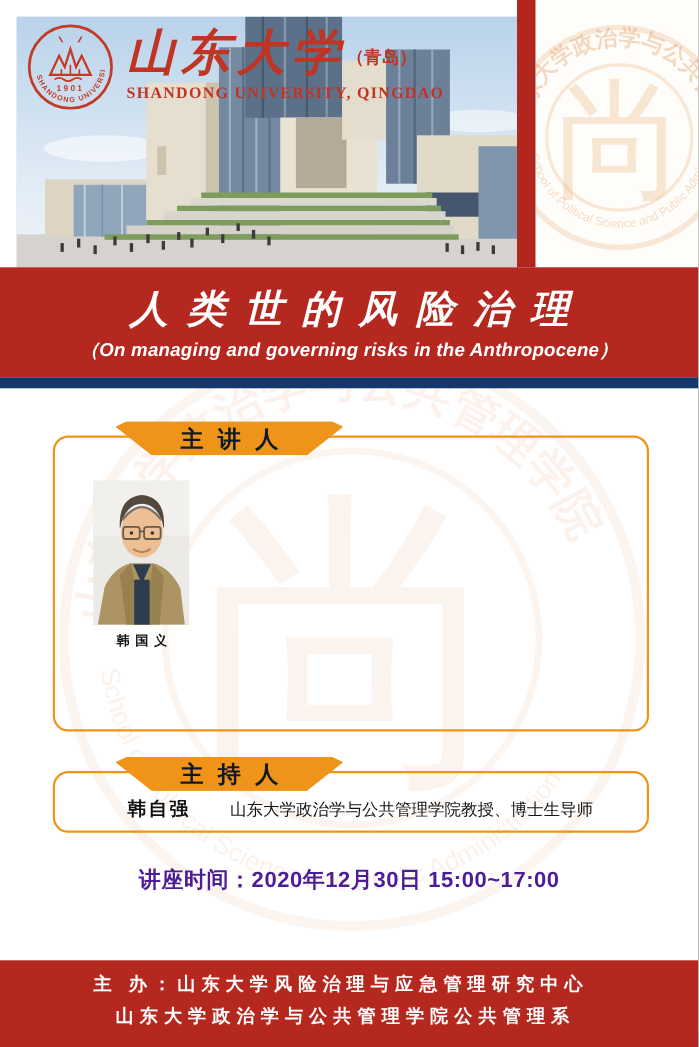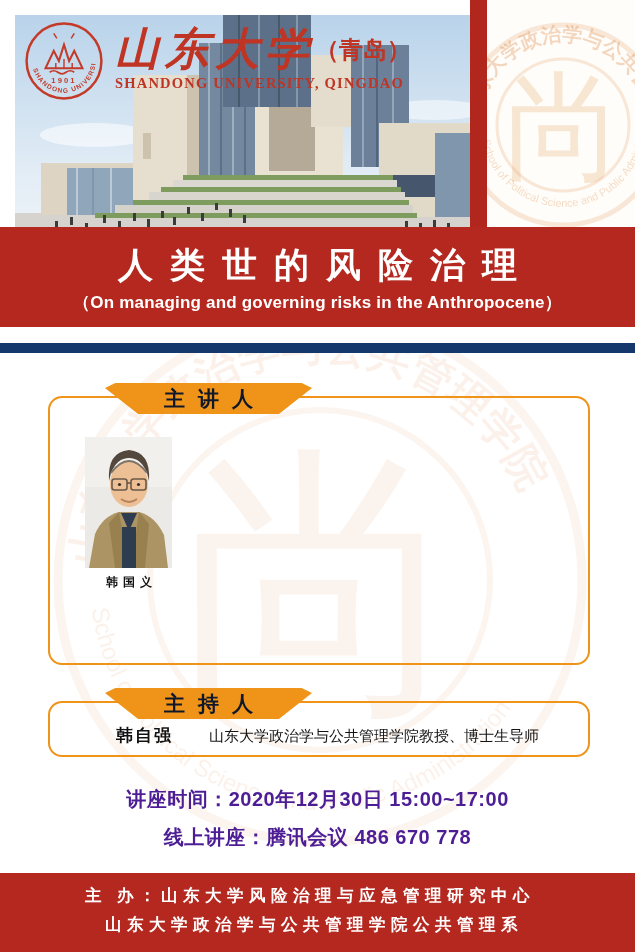--- a/index.html
+++ b/index.html
@@ -6,28 +6,28 @@
   body{background:#555;font-family:"Liberation Sans","DejaVu Sans",sans-serif;}
   .poster{position:relative;width:635px;height:952px;margin:0 auto;background:#ffffff;overflow:hidden;}
 
   
   .photo-frame{position:absolute;left:15px;top:15px;width:455px;height:228px;overflow:hidden;background:#cfe0ef;}
   .logo-block{position:absolute;left:8px;top:5px;display:flex;align-items:flex-start;z-index:3;}
   .seal-svg{width:82px;height:82px;}
   .logo-text{margin-left:10px;padding-top:6px;}
   .uni-cn{font-family:"DejaVu Serif","Liberation Serif",serif;font-weight:bold;font-style:italic;
           font-size:44px;line-height:46px;color:#bf3423;letter-spacing:6px;white-space:nowrap;}
-  .campus-cn{font-size:24px;font-style:normal;letter-spacing:0;vertical-align:6px;font-weight:bold;}
+  .campus-cn{font-size:16px;font-style:normal;letter-spacing:0;vertical-align:6px;font-weight:bold;}
   .uni-en{font-family:"Liberation Serif","DejaVu Serif",serif;font-weight:bold;font-size:14.5px;
           color:#bf3423;letter-spacing:1.2px;margin-top:2px;}
   .red-stripe-v{position:absolute;left:470px;top:0;width:17px;height:243px;background:#b2271d;}
   .header-right{position:absolute;left:487px;top:0;width:148px;height:243px;background:#fffdf9;overflow:hidden;}
 
   
-  .banner{position:absolute;left:0;top:227px;width:635px;height:100px;background:#b4281f;color:#fff;text-align:center;}
+  .banner{position:absolute;left:0;top:243px;width:635px;height:100px;background:#b4281f;color:#fff;text-align:center;font-style:italic;}
   .banner-title{margin:0;padding-top:15px;font-size:35px;font-weight:bold;letter-spacing:17px;text-indent:17px;}
   .banner-sub{margin:2px 0 12px 0;font-size:17px;font-weight:bold;letter-spacing:0.2px;}
   .navy-stripe{position:absolute;left:0;top:343px;width:635px;height:10px;background:#15386c;}
   .navy-bottom{position:absolute;left:0;top:938px;width:635px;height:14px;background:#15386c;}
 
   
   .wm{position:absolute;pointer-events:none;z-index:0;}
   .wm-center{left:0;top:353px;width:635px;height:520px;}
 
   
@@ -249,21 +249,20 @@
 
     <div class="section-box host-box"></div>
     <div class="badge badge-host">主持人</div>
     <div class="host-row">
       <span class="host-name">韩自强</span>
       <span class="host-title">山东大学政治学与公共管理学院教授、博士生导师</span>
     </div>
 
     <div class="schedule">
       <p class="schedule-line"><span>讲座时间：</span><span>2020年12月30日  15:00~17:00</span></p>
-      <p class="schedule-line"><span>线上讲座：</span><span>腾讯会议 486 670 778</span></p>
     </div>
   </div>
 
   <div class="footer">
     <p class="footer-line first"><span>主 办：</span><span>山东大学风险治理与应急管理研究中心</span></p>
     <p class="footer-line second"><span>山东大学政治学与公共管理学院公共管理系</span></p>
   </div>
   <div class="navy-bottom"></div>
 
 </div>

